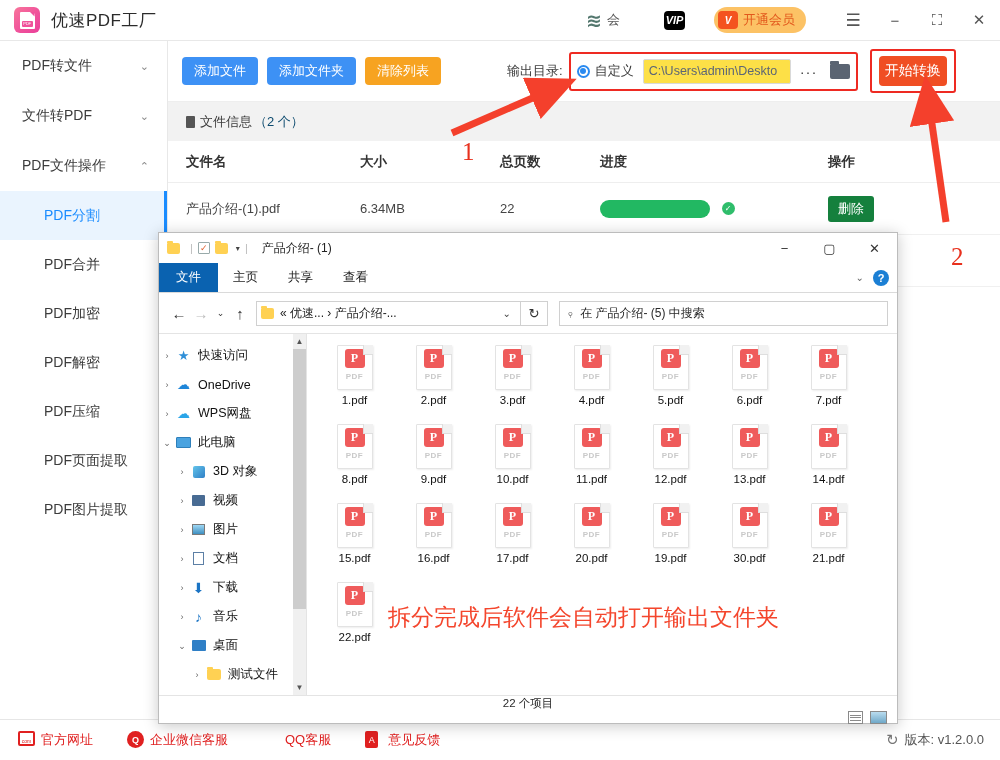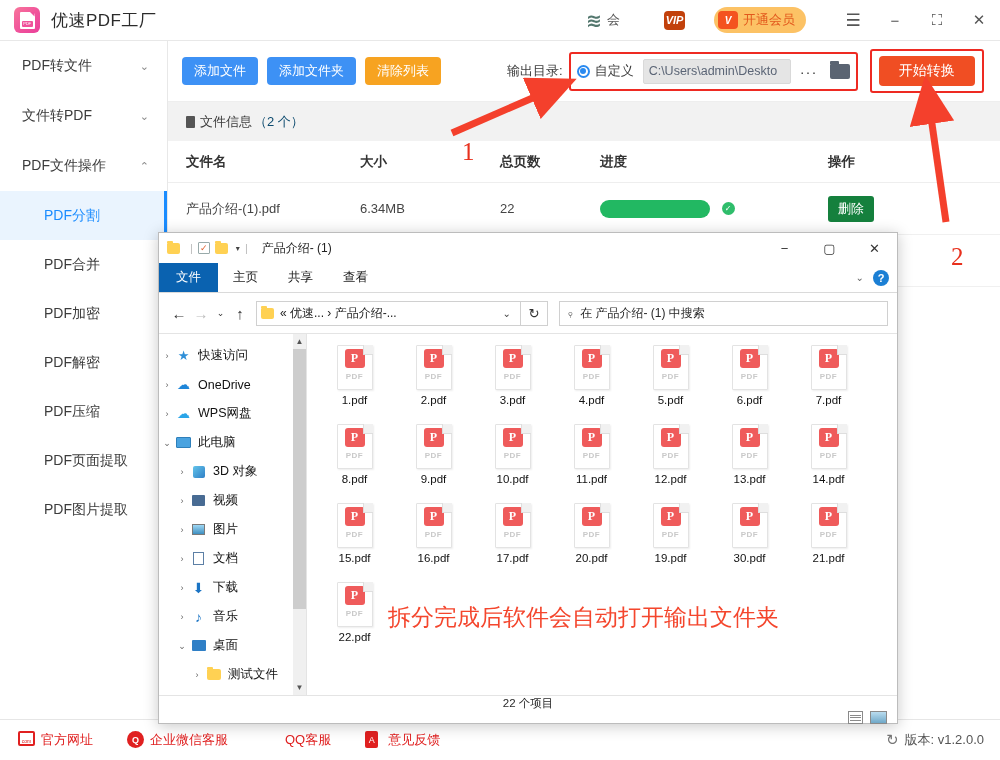--- a/index.html
+++ b/index.html
@@ -36,21 +36,21 @@
     letter-spacing:-0.2px; margin-bottom:2px;
   }
   .app-title {
     margin-left:11px; font-size:17px; color:#2b2b2b; letter-spacing:.5px;
   }
   .tb-right { margin-left:auto; display:flex; align-items:center; height:100%; }
   .swan-icon { display:flex; align-items:center; margin-right:6px; }
   .swan-glyph { font-size:19px; color:#53776e; font-weight:bold; font-style:italic; }
   .swan-txt { font-size:13px; color:#555; margin-left:5px; }
   .vip-badge {
-    width:21px; height:19px; background:#c2410c; border-radius:4px; color:#fff;
+    width:21px; height:19px; background:#000000; border-radius:4px; color:#fff;
     font-size:11px; font-weight:bold; display:flex; align-items:center;
     justify-content:center; font-style:italic; margin-left:38px;
   }
   .vip-btn {
     margin-left:29px; height:26px; border-radius:13px;
     background:#fcc265; display:flex; align-items:center; padding:0 11px 0 4px;
     border:none; cursor:pointer;
   }
   .vip-btn .vb-ico{
     width:20px; height:18px; background:#f4531f; border-radius:4px; color:#fff;
@@ -104,37 +104,37 @@
   }
   .radio-dot {
     width:13px; height:13px; border-radius:50%; border:2px solid #2a8af0;
     display:flex; align-items:center; justify-content:center;
   }
   .radio-dot i{ width:6px;height:6px;border-radius:50%;background:#2a8af0; display:block;}
   .radio-label{ font-size:13px; color:#3c3c3c; margin-left:5px; }
   .path-input {
     margin-left:9px; width:148px; height:25px; border:1px solid #d9d9d9;
     border-radius:2px; font-size:12.5px; color:#5b6576; padding:0 5px;
-    font-family:"Liberation Sans",sans-serif; background:#e5e5e5; outline:none;
+    font-family:"Liberation Sans",sans-serif; background:#fde047; outline:none;
   }
   .ellip-btn { margin-left:9px; font-size:15px; color:#444; cursor:pointer; letter-spacing:1px;}
   .folder-ico {
     margin-left:12px; width:20px; height:15px; background:#5a6472;
     border-radius:1px 2px 2px 2px; position:relative; cursor:pointer;
   }
   .folder-ico:before{
     content:""; position:absolute; top:-3px; left:0; width:9px; height:3px;
     background:#5a6472; border-radius:1px 1px 0 0;
   }
   .start-wrap {
     margin-left:12px; border:2px solid #ee2a22; border-radius:3px; padding:5px 7px;
   }
   .start-btn {
     background:#f04e23; color:#fff; border:none; border-radius:4px;
-    height:30px; padding:0 20px; font-size:14px; cursor:pointer;
+    height:30px; padding:0 6px; font-size:14px; cursor:pointer;
   }
 
   
   .fileinfo-bar {
     height:39px; background:#f2f2f2; display:flex; align-items:center;
     padding-left:18px; font-size:13px; color:#3c3c3c;
   }
   .doc-ico-sm{
     width:9px;height:12px;background:#555;margin-right:5px;border-radius:1px;
     position:relative; display:inline-block;
@@ -571,21 +571,21 @@
       <div class="nav-btn small">⌄</div>
       <div class="nav-btn">↑</div>
       <div class="addr-bar">
         <span class="addr-folder"></span>
         <span class="addr-text">« 优速... › 产品介绍-...</span>
         <span class="addr-chev">⌄</span>
       </div>
       <div class="addr-refresh">↻</div>
       <div class="search-bar">
         <span class="srch-ico">⌕</span>
-        <span class="srch-txt">在 产品介绍- (1) 中搜索</span>
+        <span class="srch-txt">在 产品介绍- (5) 中搜索</span>
       </div>
     </div>
 
     <div class="ex-body">
 
       <div class="ex-tree">
         <div class="tr-row">
           <span class="tr-exp">›</span>
           <span class="tr-ico">
               <span class="ic-star">★</span>

